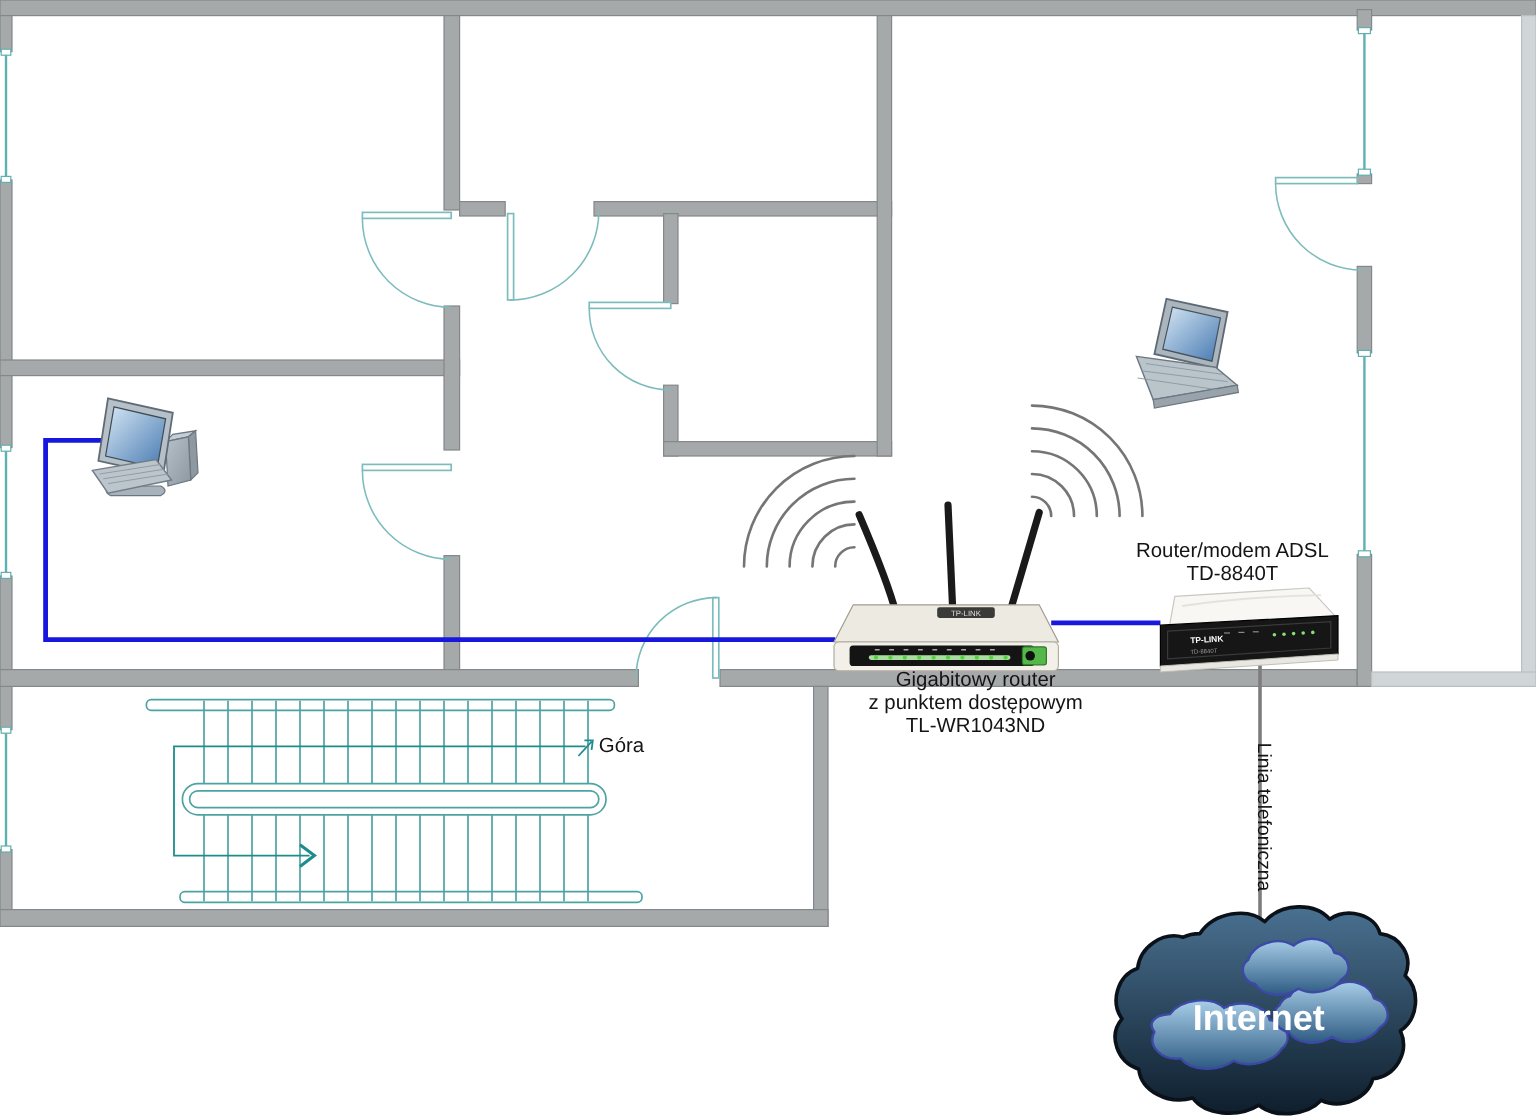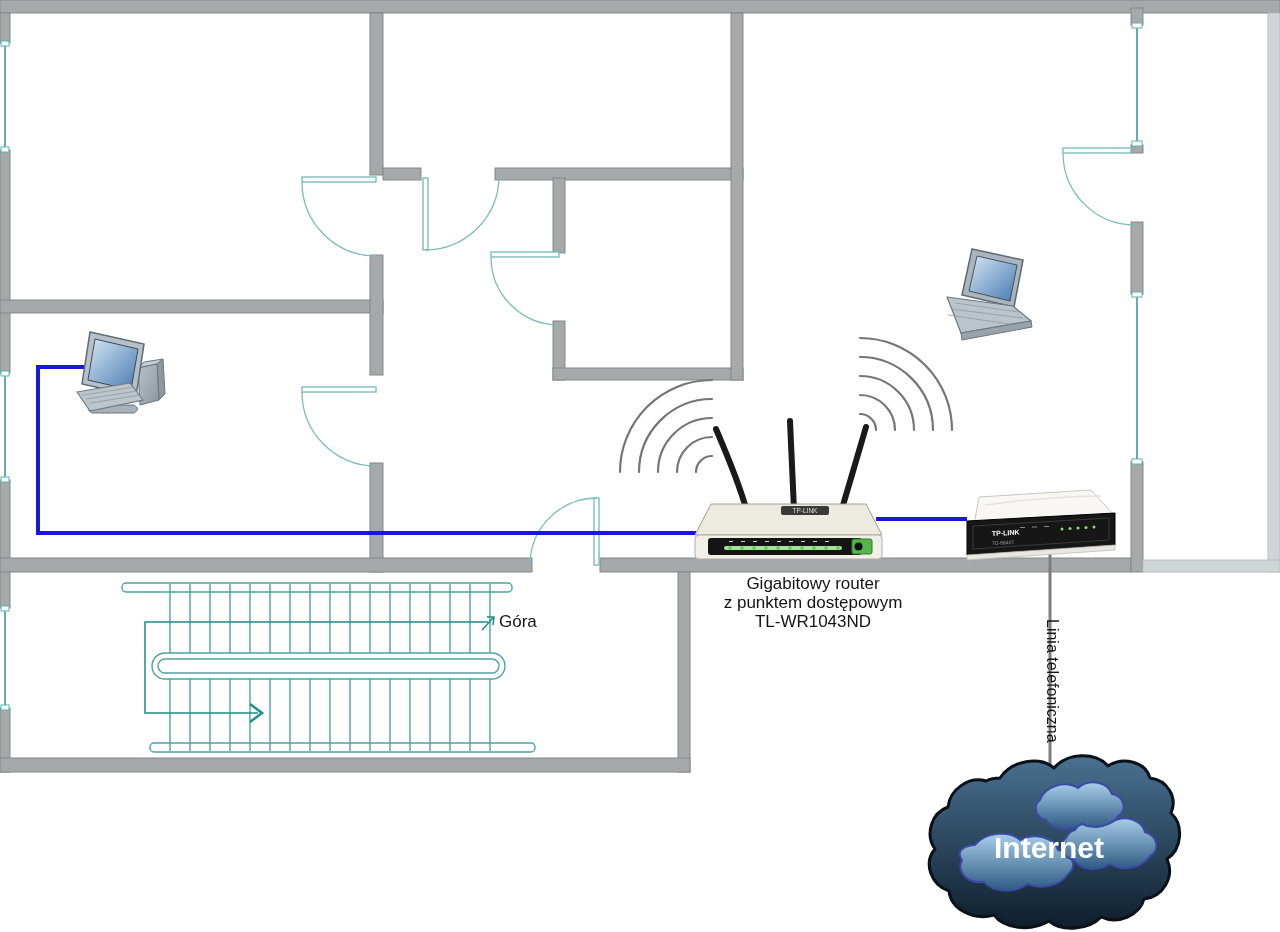--- a/index.html
+++ b/index.html
@@ -245,24 +245,28 @@
              C956,852 962,846 975,845 Z" fill="url(#gCloudLight)" stroke="#3c49a6" stroke-width="2"></path>
     <path d="M1075,830 C1082,818 1102,814 1112,822 C1125,814 1142,820 1145,832 C1158,836 1160,850 1150,856
              C1142,868 1122,872 1110,864 C1098,872 1080,870 1074,860 C1062,858 1058,844 1066,838
              C1068,834 1070,831 1075,830 Z" fill="url(#gCloudLight)" stroke="#3c49a6" stroke-width="2"></path>
     <path d="M1040,800 C1045,786 1065,780 1078,788 C1090,778 1108,782 1112,794 C1124,796 1128,810 1118,816
              C1112,826 1094,830 1082,824 C1070,832 1052,830 1046,820 C1036,818 1032,806 1040,800 Z" fill="url(#gCloudLight)" stroke="#3c49a6" stroke-width="2"></path>
     <text x="1049" y="858" font-size="30" font-weight="bold" fill="var(--internet_text)" text-anchor="middle">Internet</text>
   </g>
 </svg>
 
-<div class="lbl" id="router-label" style="left:703px;top:574px;width:220px;">
+<div class="lbl" id="router-label" style="left:703px;top:557px;width:220px;">
   <span>Gigabitowy router</span>
   <span>z punktem dostępowym</span>
   <span>TL-WR1043ND</span>
 </div>
 
+<div class="lbl" id="modem-label" style="left:937px;top:449px;width:180px;">
+  <span>Router/modem ADSL</span>
+  <span>TD-8840T</span>
+</div>
 
 <div class="lbl" id="gora-label" style="left:499px;top:612px;text-align:center;">Góra</div>
 
 <div class="lbl" id="linia-label" style="left:1044px;top:606px;height:150px;">Linia telefoniczna</div>
 
 </div>
 
 </body></html>

